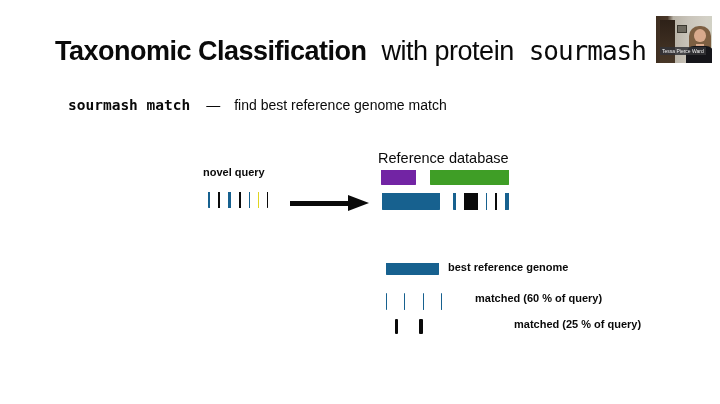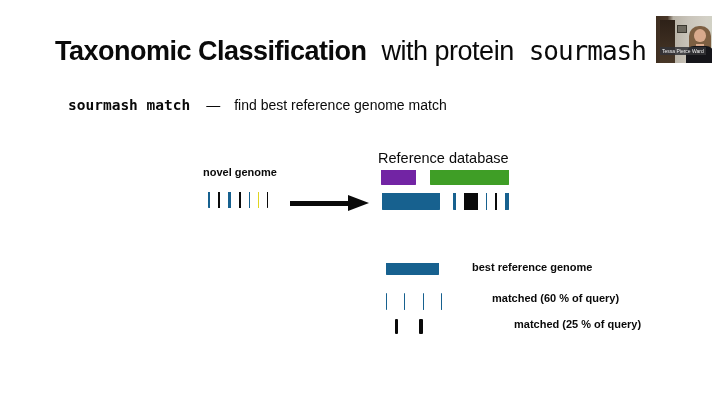--- a/index.html
+++ b/index.html
@@ -103,22 +103,22 @@
     border-left: 21px solid #0a0a0a;
   }
 
   
   .legend-label {
     position: absolute;
     font-size: 11px;
     font-weight: 700;
     white-space: nowrap;
   }
-  #legend-label-best   { left: 456px; top: 245px; }
-  #legend-label-match60{ left: 476px; top: 276px; text-align: right; }
+  #legend-label-best   { left: 432px; top: 245px; }
+  #legend-label-match60{ left: 459px; top: 276px; text-align: right; }
   #legend-label-match25{ left: 462px; top: 302px; padding-left: 36px; }
 
   
   .webcam {
     position: absolute;
     right: 0; top: 0;
     width: 72px; height: 47px;
     overflow: hidden;
     background: linear-gradient(90deg,
       #3e2e20 0%, #4a3829 16%,
@@ -187,21 +187,21 @@
 </style>
 </head>
 <body>
 
 <div id="stage">
 
   <h1 class="title"><span class="t-bold">Taxonomic Classification</span><span class="t-reg"> with protein </span><span class="t-code">sourmash</span></h1>
 
   <div class="subtitle"><span class="s-code">sourmash match</span><span class="s-dash">—</span><span class="s-text">find best reference genome match</span></div>
 
-  <div class="novel-label">novel genome</div>
+  <div class="novel-label">novel query</div>
   <div id="bar-novel" class="bar pill" style="width: 68px; height: 20px;">
       <div class="seg" style="width: 20%; background: rgb(23, 97, 143);"></div>
       <div class="seg" style="width: 13%; background: rgb(10, 10, 10);"></div>
       <div class="seg" style="width: 25%; background: rgb(23, 97, 143);"></div>
       <div class="seg" style="width: 14%; background: rgb(10, 10, 10);"></div>
       <div class="seg" style="width: 11%; background: rgb(23, 97, 143);"></div>
       <div class="seg" style="width: 12%; background: rgb(224, 213, 32);"></div>
       <div class="seg" style="width: 5%; background: rgb(10, 10, 10);"></div>
     </div>
 

